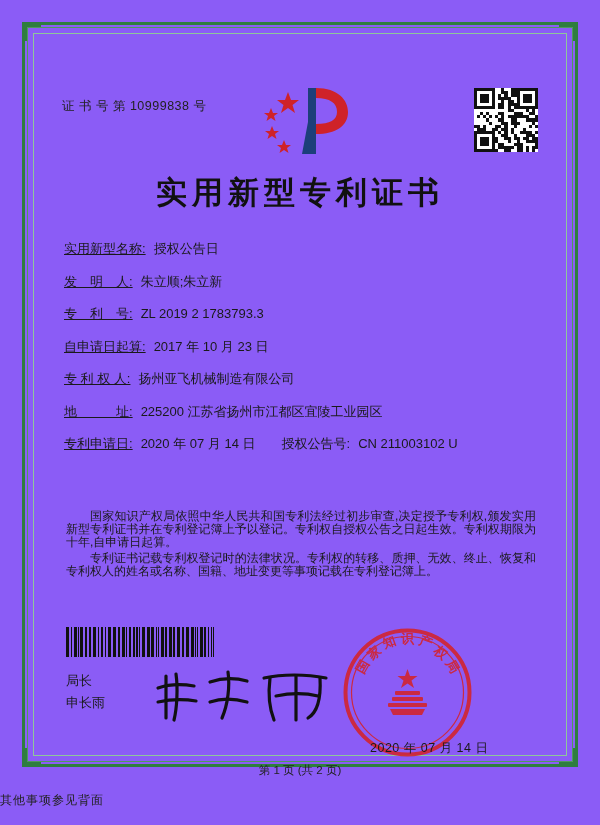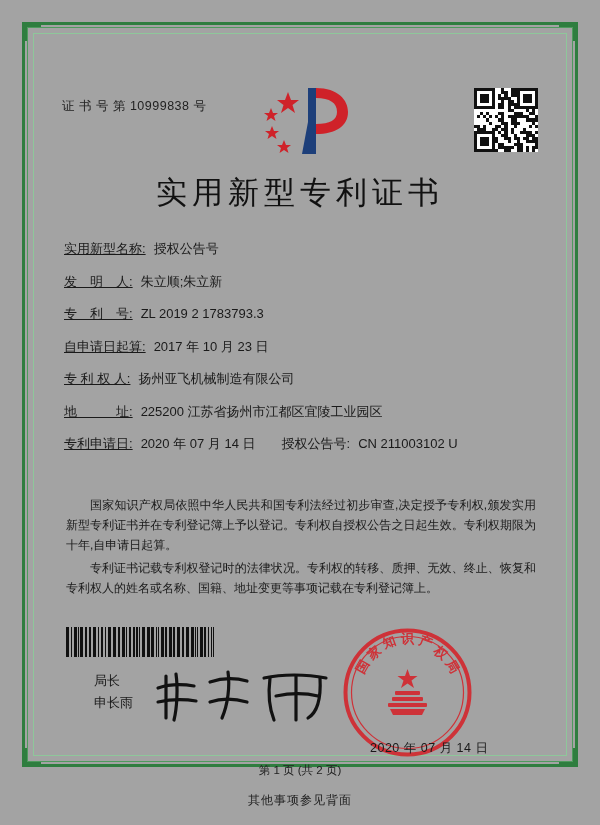--- a/index.html
+++ b/index.html
@@ -14,21 +14,21 @@
     color: #1a1a1a;
     position: relative;
     overflow: hidden;
   }
 
   .certificate {
     position: absolute;
     left: 0; top: 0;
     width: 600px;
     height: 825px;
-    background: #a3a3a3;
+    background: #8b5cf6;
   }
 
   
   .border-outer {
     position: absolute;
     left: 22px; top: 22px;
     right: 22px; bottom: 58px;
     border: 3px solid #2f7d3f;
   }
   .border-mid {
@@ -93,21 +93,21 @@
   .qr-grid i { background: transparent; }
   .qr-grid i.on { background: #111; }
 
   
   .main-title {
     position: absolute;
     left: 0; top: 132px;
     width: 520px;
     text-align: center;
     font-size: 31px;
-    font-weight: normal;
+    font-weight: bold;
     letter-spacing: 5px;
     color: #111;
   }
 
   
   .fields {
     position: absolute;
     left: 24px;
     top: 200px;
     width: 478px;
@@ -133,24 +133,24 @@
     white-space: pre;
     flex: 0 0 auto;
   }
   .field-row.dual .field-value { flex: 0 0 auto; margin-left: 8px; }
   .field-row.dual .field-value2 { margin-left: 8px; flex: 0 0 auto; }
 
   
   .body-text {
     position: absolute;
     left: 26px;
-    top: 455px;
+    top: 470px;
     width: 470px;
     font-size: 12px;
-    line-height: 20px;
+    line-height: 13px;
     color: #1a1a1a;
     text-align: justify;
   }
   .body-text p {
     margin: 0 0 3px 0;
     text-indent: 24px;
   }
 
   
   .barcode {
@@ -164,21 +164,20 @@
   }
   .barcode i { display: block; height: 100%; background: #111; }
 
   
   .sig-block {
     position: absolute;
     left: 26px;
     top: 630px;
     font-size: 13px;
     line-height: 22px;
-    margin-left: 28px;
   }
   .sig-script {
     position: absolute;
     left: 108px;
     top: 628px;
     width: 190px;
     height: 58px;
     color: #111;
   }
 
@@ -211,21 +210,21 @@
     text-align: center;
     font-size: 11.5px;
     color: #222;
   }
 
   .footer-note {
     position: absolute;
     left: 0;
     top: 792px;
     width: 600px;
-    text-align: center;
+    text-align: left;
     font-size: 12px;
     color: #222;
     letter-spacing: 1px;
   }
 </style>
 </head>
 <body>
 
 <div class="certificate">
 
@@ -700,21 +699,21 @@
           <i></i>
         </div>
     </div>
 
     <div class="main-title">实用新型专利证书</div>
 
     <div class="fields">
 
       <div class="field-row">
         <span class="field-label">实用新型名称:</span>
-        <span class="field-value">授权公告号</span>
+        <span class="field-value">授权公告日</span>
       </div>
 
       <div class="field-row">
         <span class="field-label">发　明　人:</span>
         <span class="field-value">朱立顺;朱立新</span>
       </div>
 
       <div class="field-row">
         <span class="field-label">专　利　号:</span>
         <span class="field-value">ZL 2019 2 1783793.3</span>

